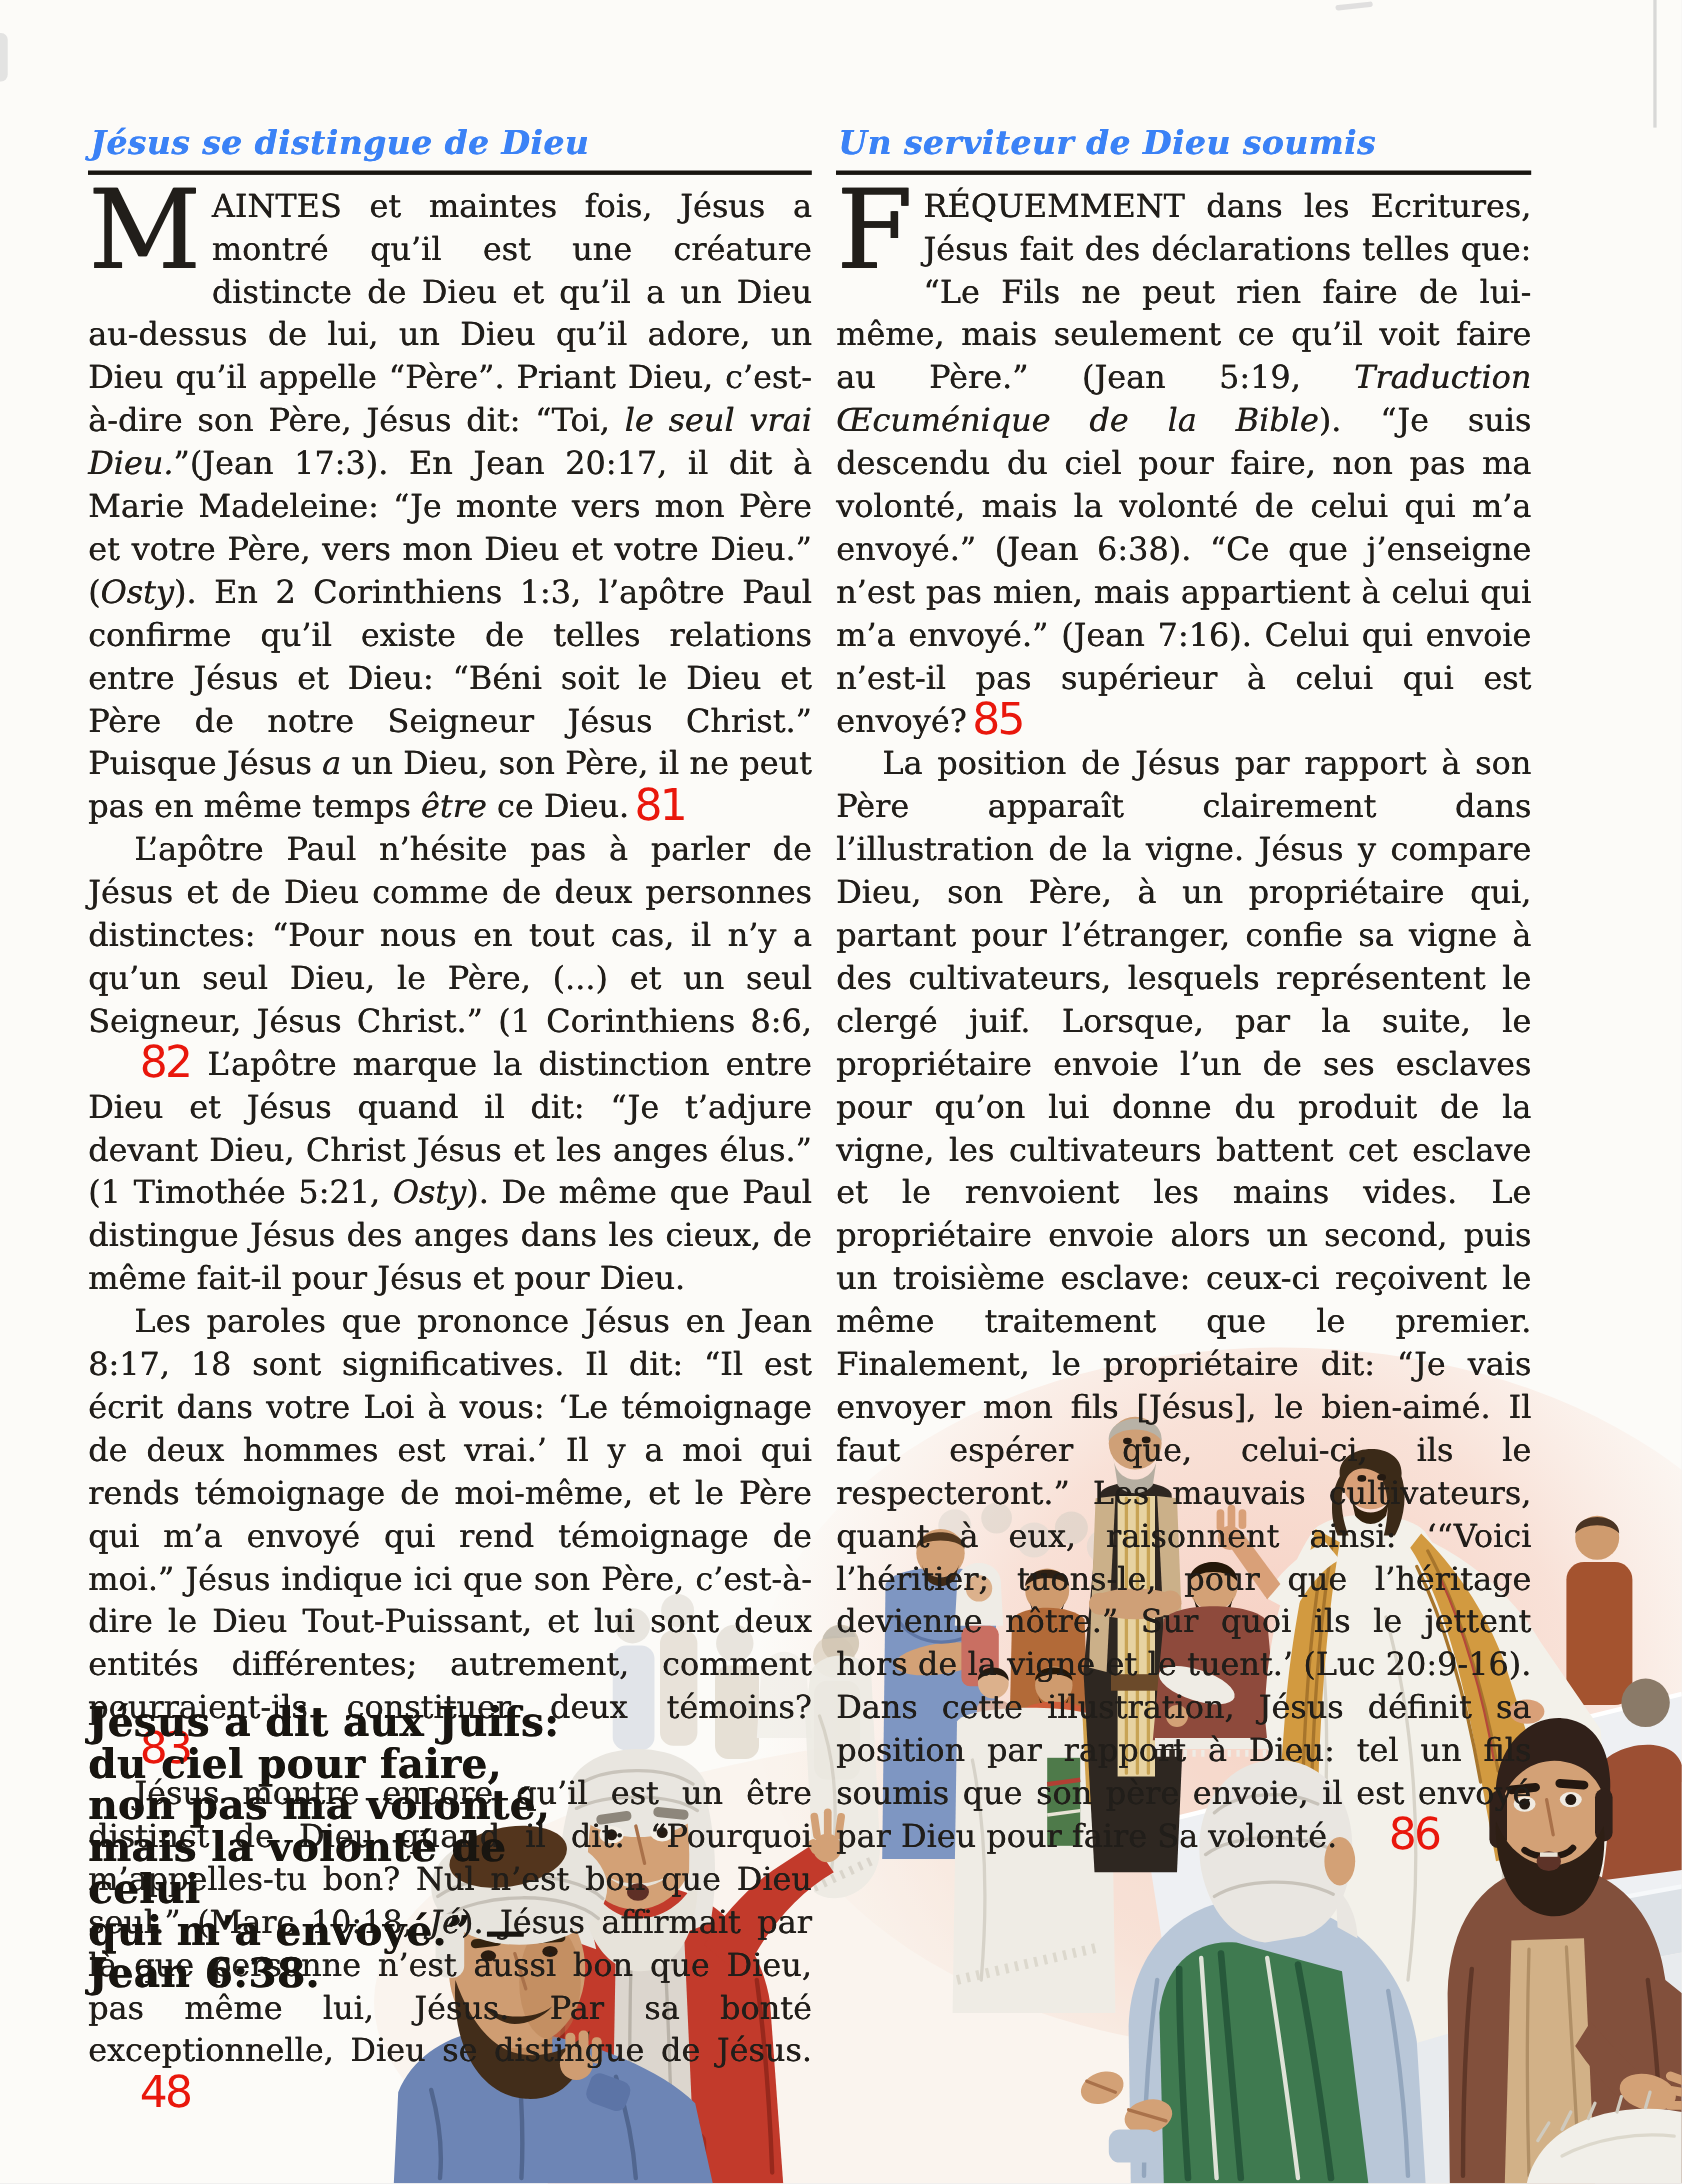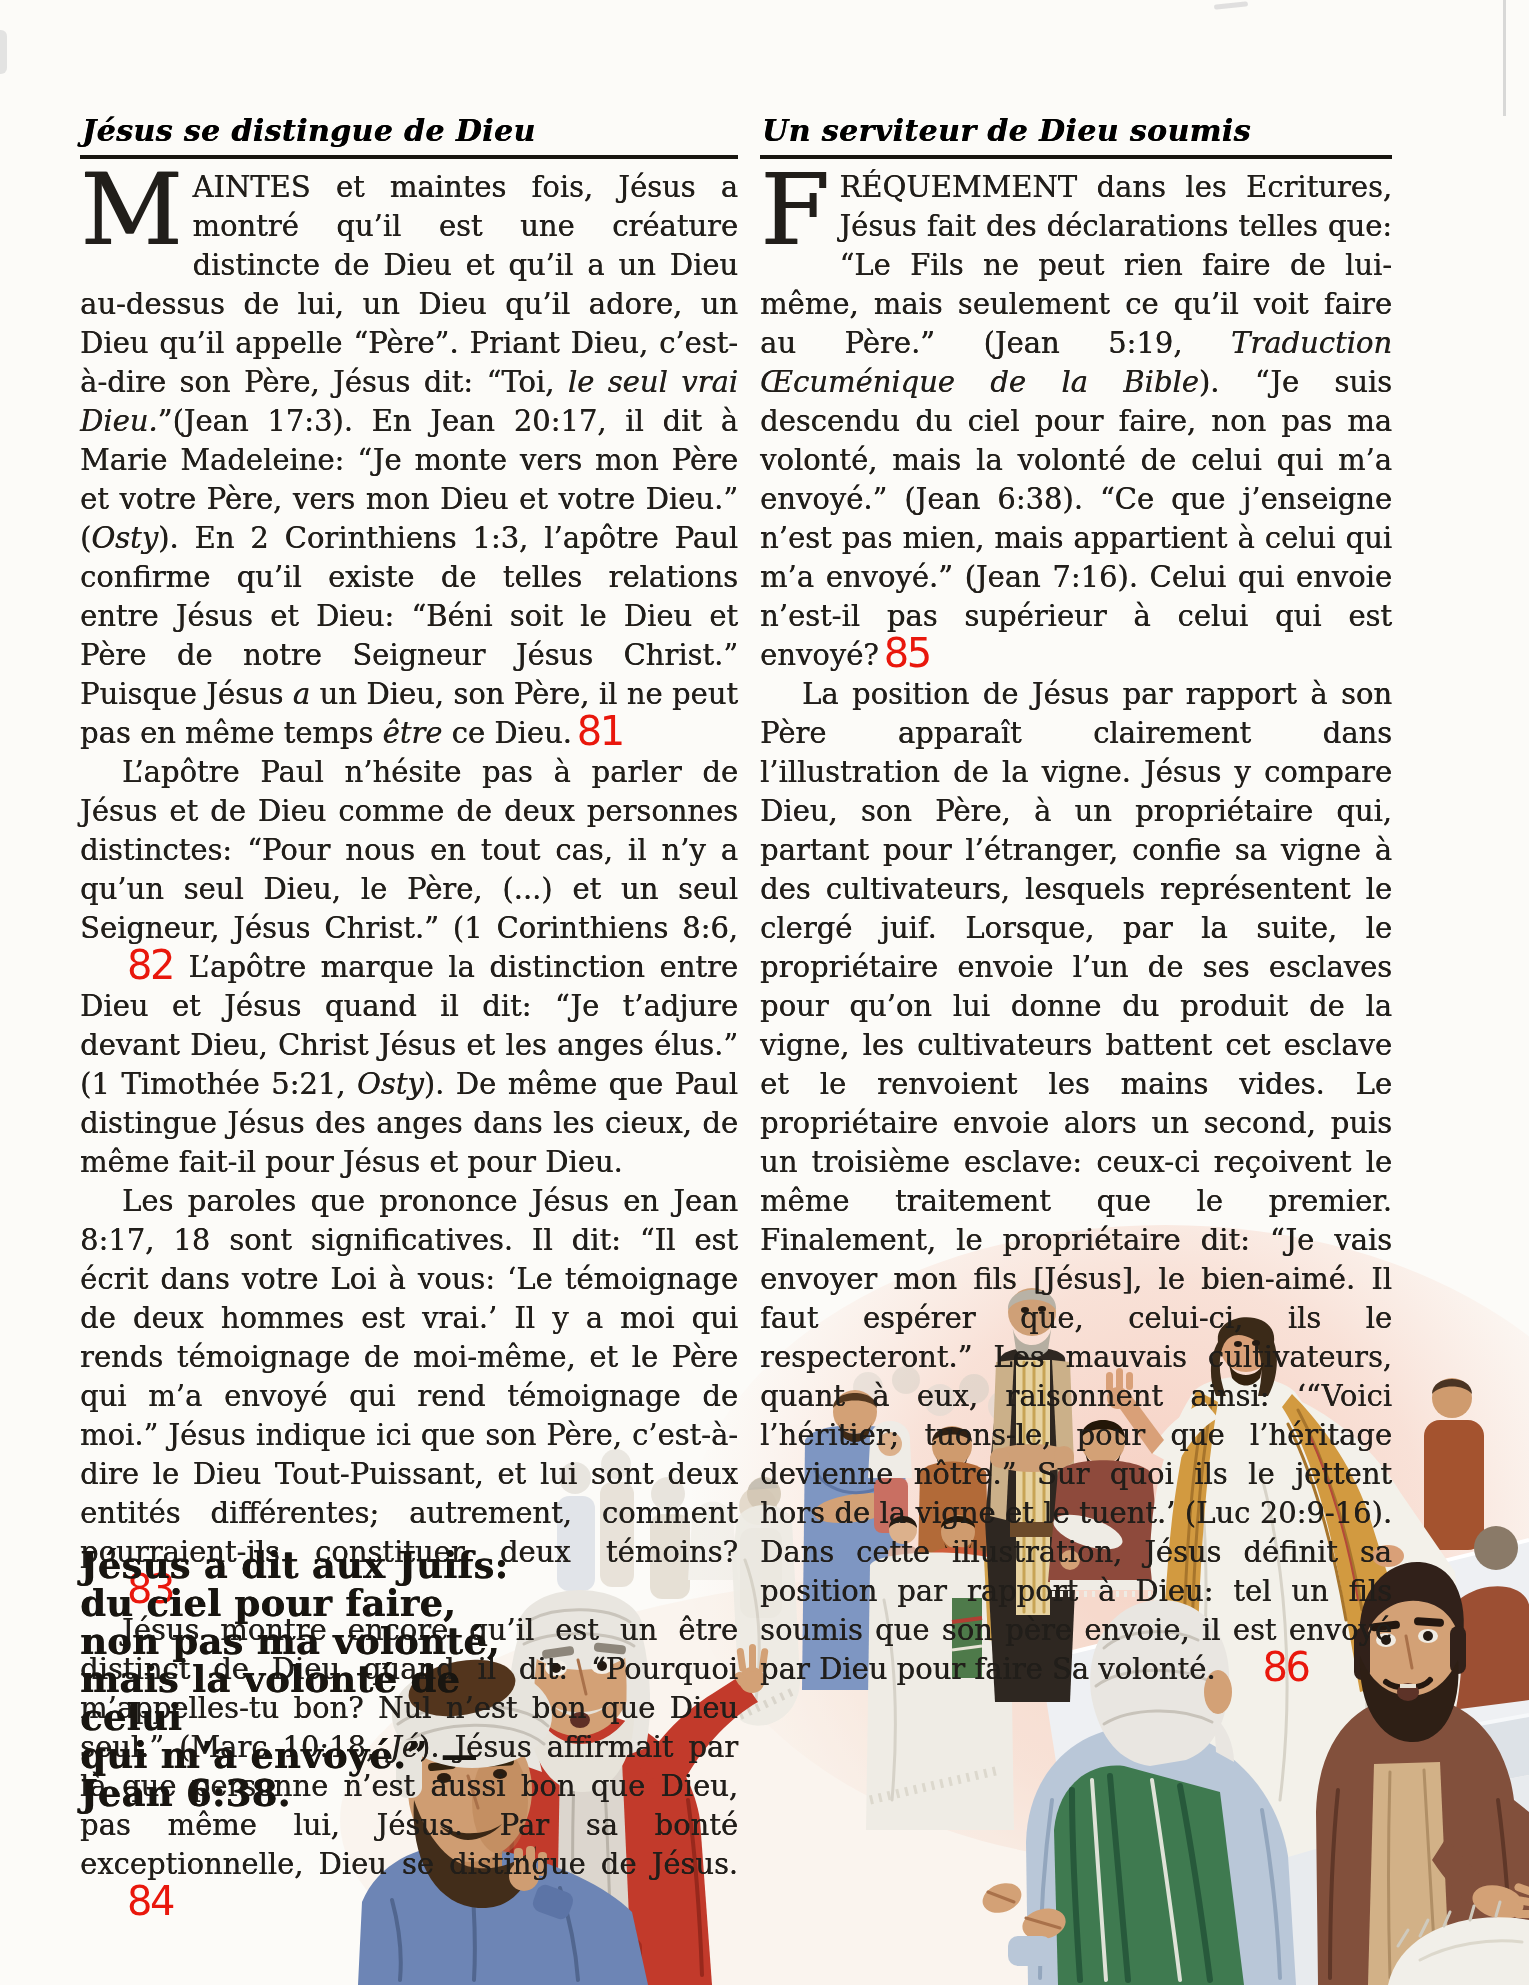--- a/index.html
+++ b/index.html
@@ -2,21 +2,21 @@
 <html><head>
 <meta charset="utf-8">
 <style>
   html,body{margin:0;padding:0;background:#e8e8e8;}
   .page{position:relative;width:1529px;height:1985px;background:#fcfbf8;overflow:hidden;
         font-family:"DejaVu Serif","Liberation Serif",serif;color:#211e1a;}
   .column{position:absolute;top:114px;z-index:2;}
   #col-left{left:80px;width:658px;}
   #col-right{left:760px;width:632px;}
   .headline{font-style:italic;font-weight:bold;font-size:30px;line-height:34px;letter-spacing:.4px;
-            color:#000000;padding:0 0 7px 2px;border-bottom:4px solid #181510;
+            color:#3b82f6;padding:0 0 7px 2px;border-bottom:4px solid #181510;
             text-shadow:.35px 0 0 currentColor;}
   .bodytext{margin-top:9px;}
   p.para{font-size:29px;line-height:39px;text-align:justify;margin:0;text-indent:42px;
          text-shadow:.35px 0 0 currentColor;hyphens:none;}
   p.para.lead{text-indent:0;}
   .dropcap{float:left;font-size:100px;line-height:78px;height:78px;padding:3px 10px 0 0;
            text-shadow:1px 0 0 currentColor;}
   .refnum{font-family:"DejaVu Sans","Liberation Sans",sans-serif;font-weight:normal;font-size:40px;
           letter-spacing:-2.5px;color:#e9170c;display:inline-block;line-height:28px;
           vertical-align:-2px;padding:0 1px 0 5px;text-shadow:none;}
@@ -31,21 +31,21 @@
 <body>
 
 <div class="page">
 
   <div class="column" id="col-left">
     <div class="headline">Jésus se distingue de Dieu</div>
     <div class="bodytext">
       <p class="para lead"><span class="dropcap">M</span><span>AINTES et maintes fois, Jésus a montré qu’il est une créature distincte de Dieu et qu’il a un Dieu au-dessus de lui, un Dieu qu’il adore, un Dieu qu’il appelle “Père”. Priant Dieu, c’est-à-dire son Père, Jésus dit: “Toi, <i>le seul vrai Dieu.</i>”(Jean 17:3). En Jean 20:17, il dit à Marie Madeleine: “Je monte vers mon Père et votre Père, vers mon Dieu et votre Dieu.” (<i>Osty</i>). En 2 Corinthiens 1:3, l’apôtre Paul confirme qu’il existe de telles relations entre Jésus et Dieu: “Béni soit le Dieu et Père de notre Seigneur Jésus Christ.” Puisque Jésus <i>a</i> un Dieu, son Père, il ne peut pas en même temps <i>être</i> ce Dieu.<span class="refnum">81</span></span></p>
       <p class="para"><span>L’apôtre Paul n’hésite pas à parler de Jésus et de Dieu comme de deux personnes distinctes: “Pour nous en tout cas, il n’y a qu’un seul Dieu, le Père, (...) et un seul Seigneur, Jésus Christ.” (1 Corinthiens 8:6,<span class="refnum">82</span> L’apôtre marque la distinction entre Dieu et Jésus quand il dit: “Je t’adjure devant Dieu, Christ Jésus et les anges élus.” (1 Timothée 5:21, <i>Osty</i>). De même que Paul distingue Jésus des anges dans les cieux, de même fait-il pour Jésus et pour Dieu.</span></p>
       <p class="para"><span>Les paroles que prononce Jésus en Jean 8:17, 18 sont significatives. Il dit: “Il est écrit dans votre Loi à vous: ‘Le témoignage de deux hommes est vrai.’ Il y a moi qui rends témoignage de moi-même, et le Père qui m’a envoyé qui rend témoignage de moi.” Jésus indique ici que son Père, c’est-à-dire le Dieu Tout-Puissant, et lui sont deux entités différentes; autrement, comment pourraient-ils constituer deux témoins?<span class="refnum">83</span></span></p>
-      <p class="para"><span>Jésus montre encore qu’il est un être distinct de Dieu quand il dit: “Pourquoi m’appelles-tu bon? Nul n’est bon que Dieu seul.” (Marc 10:18, <i>Jé</i>). Jésus affirmait par là que personne n’est aussi bon que Dieu, pas même lui, Jésus. Par sa bonté exceptionnelle, Dieu se distingue de Jésus.<span class="refnum">84</span></span></p>
+      <p class="para"><span>Jésus montre encore qu’il est un être distinct de Dieu quand il dit: “Pourquoi m’appelles-tu bon? Nul n’est bon que Dieu seul.” (Marc 10:18, <i>Jé</i>). Jésus affirmait par là que personne n’est aussi bon que Dieu, pas même lui, Jésus. Par sa bonté exceptionnelle, Dieu se distingue de Jésus.<span class="refnum">48</span></span></p>
     </div>
   </div>
 
   <div class="column" id="col-right">
     <div class="headline">Un serviteur de Dieu soumis</div>
     <div class="bodytext">
       <p class="para lead"><span class="dropcap">F</span><span>RÉQUEMMENT dans les Ecritures, Jésus fait des déclarations telles que: “Le Fils ne peut rien faire de lui-même, mais seulement ce qu’il voit faire au Père.” (Jean 5:19, <i>Traduction Œcuménique de la Bible</i>). “Je suis descendu du ciel pour faire, non pas ma volonté, mais la volonté de celui qui m’a envoyé.” (Jean 6:38). “Ce que j’enseigne n’est pas mien, mais appartient à celui qui m’a envoyé.” (Jean 7:16). Celui qui envoie n’est-il pas supérieur à celui qui est envoyé?<span class="refnum">85</span></span></p>
       <p class="para"><span>La position de Jésus par rapport à son Père apparaît clairement dans l’illustration de la vigne. Jésus y compare Dieu, son Père, à un propriétaire qui, partant pour l’étranger, confie sa vigne à des cultivateurs, lesquels représentent le clergé juif. Lorsque, par la suite, le propriétaire envoie l’un de ses esclaves pour qu’on lui donne du produit de la vigne, les cultivateurs battent cet esclave et le renvoient les mains vides. Le propriétaire envoie alors un second, puis un troisième esclave: ceux-ci reçoivent le même traitement que le premier. Finalement, le propriétaire dit: “Je vais envoyer mon fils [Jésus], le bien-aimé. Il faut espérer que, celui-ci, ils le respecteront.” Les mauvais cultivateurs, quant à eux, raisonnent ainsi: ‘“Voici l’héritier; tuons-le, pour que l’héritage devienne nôtre.” Sur quoi ils le jettent hors de la vigne et le tuent.’ (Luc 20:9-16). Dans cette illustration, Jésus définit sa position par rapport à Dieu: tel un fils soumis que son père envoie, il est envoyé par Dieu pour faire Sa volonté.<span class="refnum">86</span></span></p>
     </div>
   </div>

